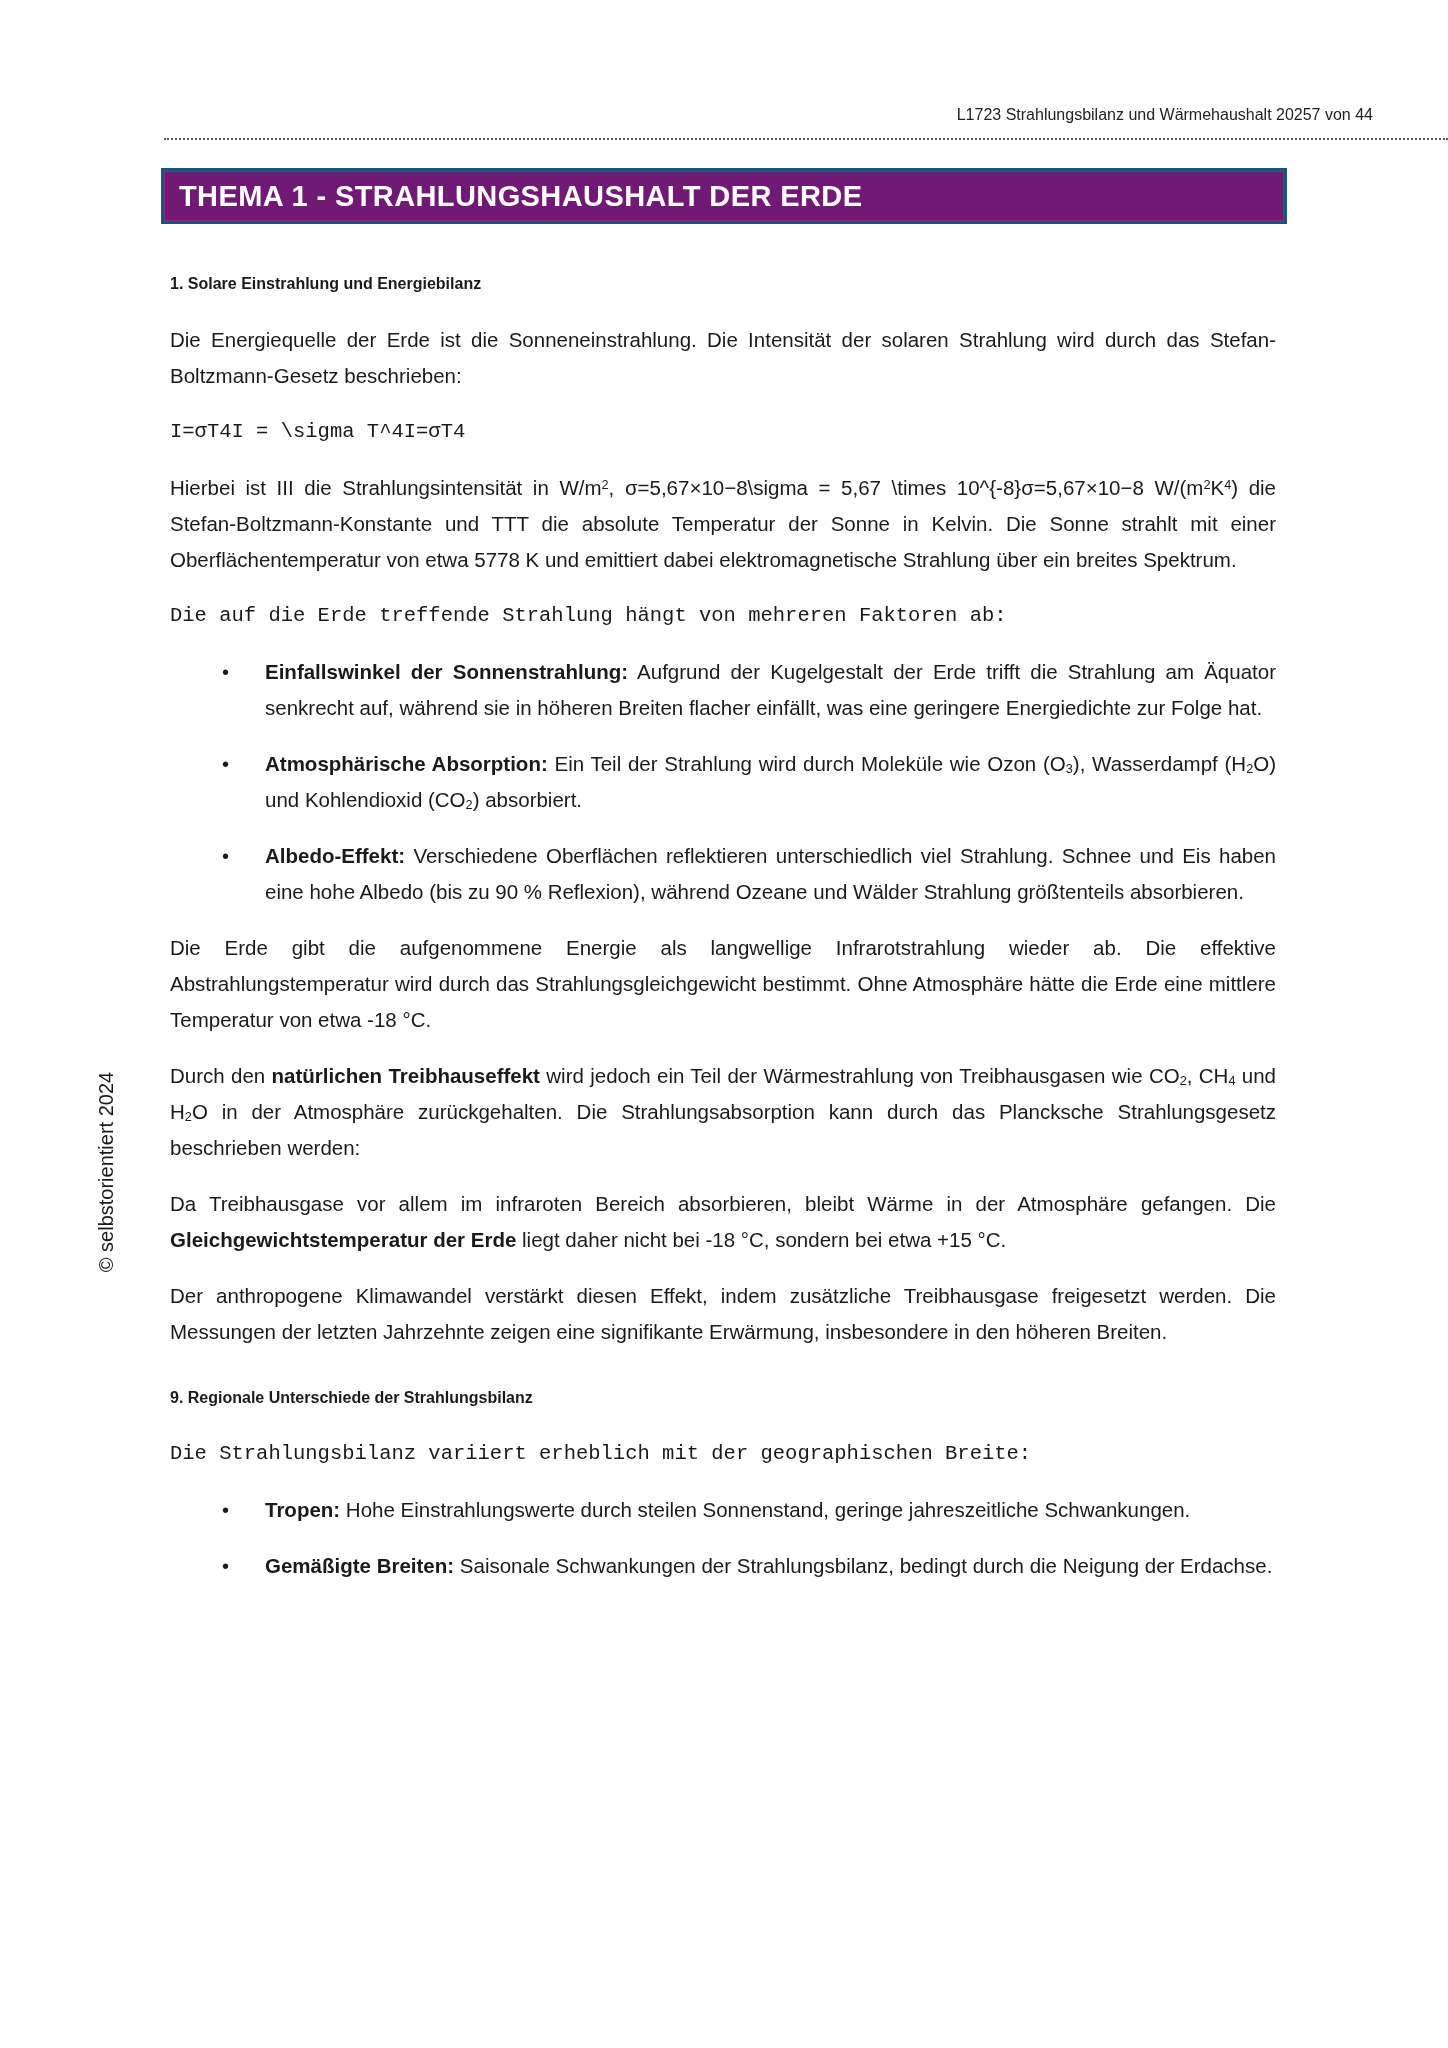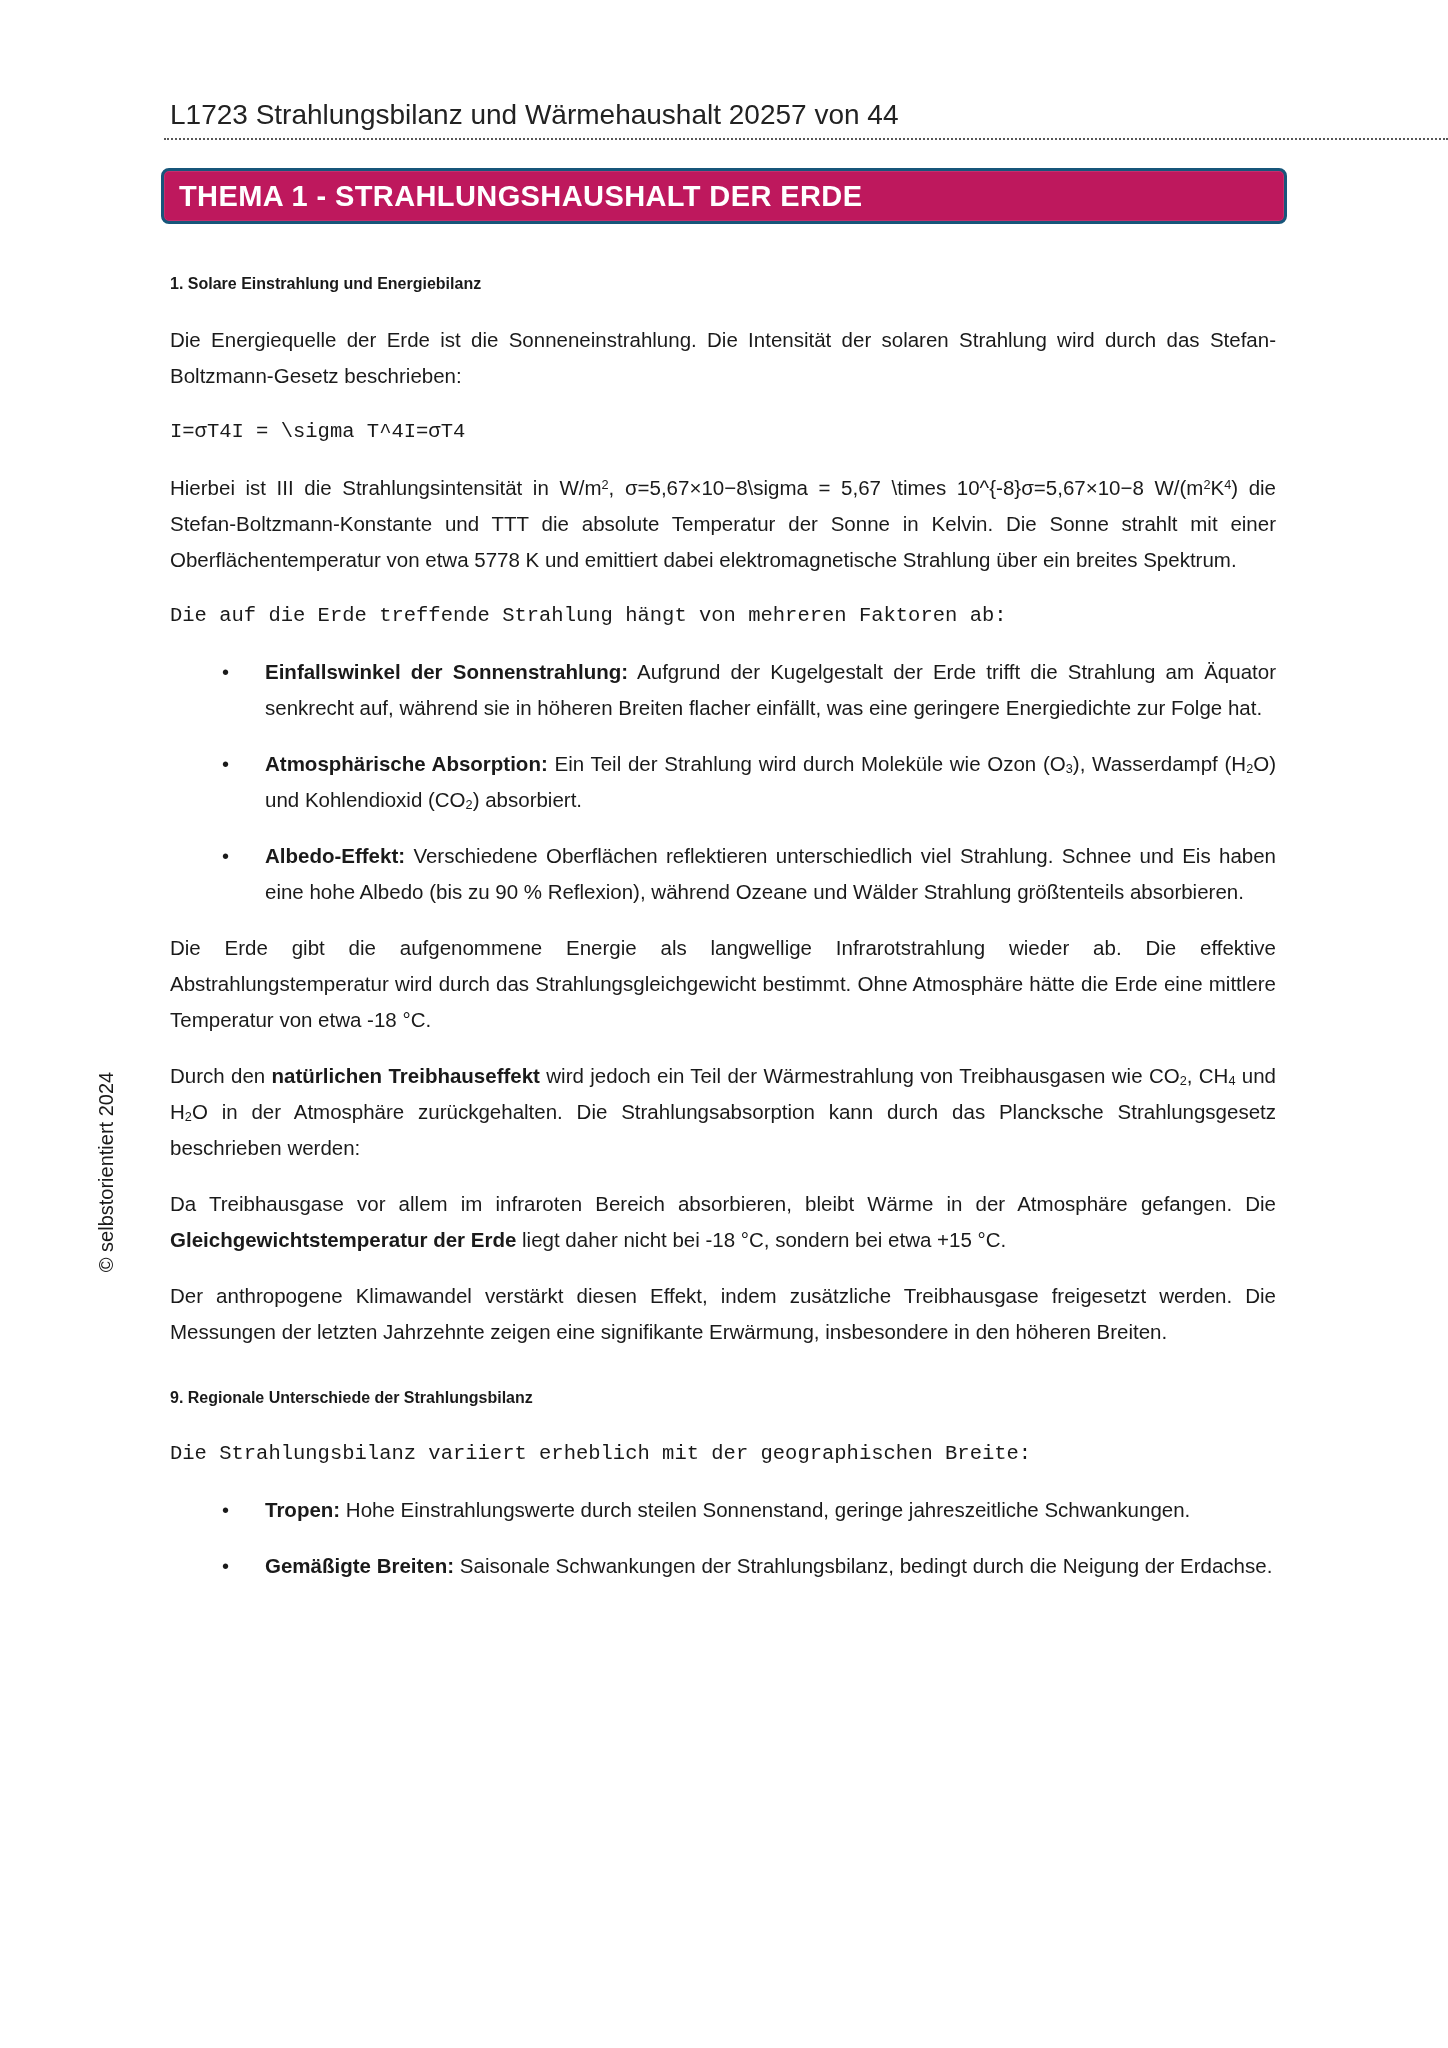--- a/index.html
+++ b/index.html
@@ -12,23 +12,23 @@
     position:relative;
     overflow:hidden;
   }
   .page { width:1448px; height:2048px; position:relative; }
 
   .header {
     margin:102px 0 0 164px;
     padding:0 75px 10px 6px;
     border-bottom:2px dotted #575757;
     display:flex;
-    justify-content:flex-start;
+    justify-content:flex-end;
     align-items:flex-end;
-    font-size:28px;
+    font-size:16px;
     line-height:26px;
     color:#222;
   }
 
   .banner {
     margin:28px 0 0 161px;
     width:1126px;
     height:56px;
     background:#1f6388;
     border:3px solid #17567a;
@@ -80,21 +80,21 @@
 </head>
 <body style="color: rgb(26, 26, 26);">
 
 <div class="page">
 
   <div class="header">
     <span>L1723 Strahlungsbilanz und Wärmehaushalt 2025</span>
     <span>7 von 44</span>
   </div>
 
-  <div class="banner" style="background: #be185d; border-color: rgb(23, 86, 122); border-radius: 8px;">
+  <div class="banner" style="background: #701a75; border-color: rgb(23, 86, 122);">
     <span class="banner-title" style="color: rgb(255, 255, 255);">THEMA 1 - STRAHLUNGSHAUSHALT DER ERDE</span>
   </div>
 
   <div class="content" id="content">
       <p class="heading">1. Solare Einstrahlung und Energiebilanz</p>
       <p class="para"><span>Die Energiequelle der Erde ist die Sonneneinstrahlung. Die Intensität der solaren Strahlung wird durch das Stefan-Boltzmann-Gesetz beschrieben:</span></p>
       <p class="para left"><span>I=σT4I = \sigma T^4I=σT4</span></p>
       <p class="para"><span>Hierbei ist III die Strahlungsintensität in W/m</span><sup>2</sup><span>, σ=5,67×10−8\sigma = 5,67 \times 10^{-8}σ=5,67×10−8 W/(m</span><sup>2</sup><span>K</span><sup>4</sup><span>) die Stefan-Boltzmann-Konstante und TTT die absolute Temperatur der Sonne in Kelvin. Die Sonne strahlt mit einer Oberflächentemperatur von etwa 5778 K und emittiert dabei elektromagnetische Strahlung über ein breites Spektrum.</span></p>
       <p class="para left"><span>Die auf die Erde treffende Strahlung hängt von mehreren Faktoren ab:</span></p>
       <p class="bullet"><span class="marker">•</span><span class="b">Einfallswinkel der Sonnenstrahlung:</span><span> Aufgrund der Kugelgestalt der Erde trifft die Strahlung am Äquator senkrecht auf, während sie in höheren Breiten flacher einfällt, was eine geringere Energiedichte zur Folge hat.</span></p>

